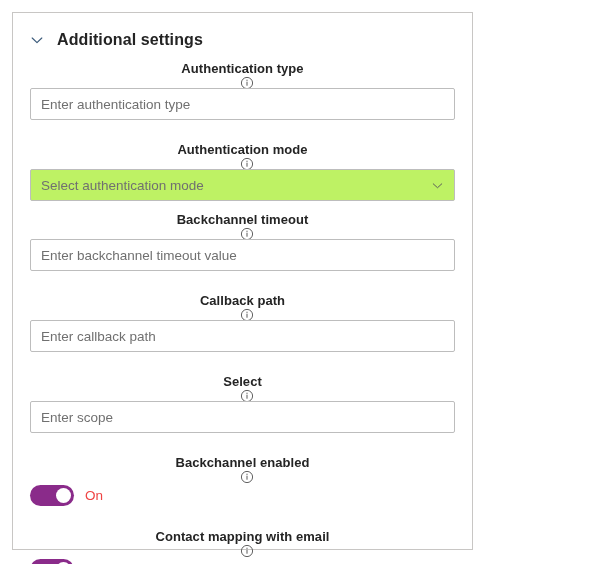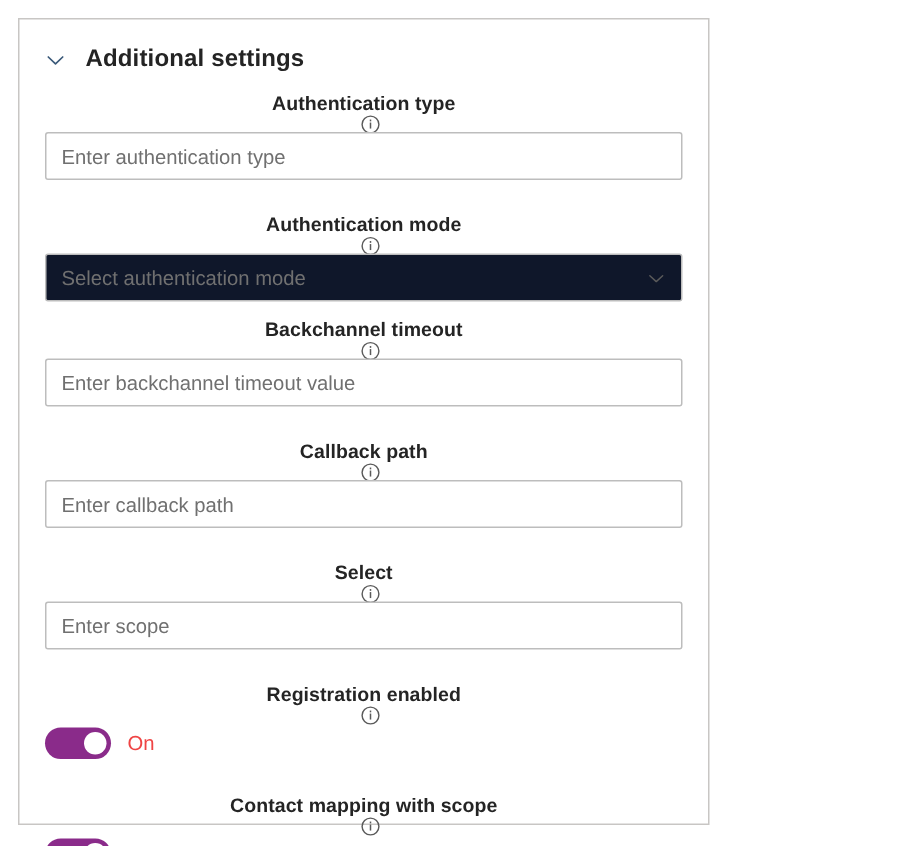--- a/index.html
+++ b/index.html
@@ -107,21 +107,21 @@
     position: relative;
     width: 100%;
     height: 32px;
   }
   .select-box {
     box-sizing: border-box;
     width: 100%;
     height: 32px;
     border: 1px solid #bdbdbd;
     border-radius: 2px;
-    background: #0f172a;
+    background: #bef264;
     display: flex;
     align-items: center;
     padding: 0 10px;
     cursor: pointer;
   }
   .select-value {
     font-size: 13.5px;
     color: #707070;
     flex: 1 1 auto;
     white-space: nowrap;
@@ -262,40 +262,40 @@
             <rect x="6.5" y="5.7" width="1" height="4" fill="#5a5a5a"></rect>
             <rect x="6.5" y="3.7" width="1" height="1.2" fill="#5a5a5a"></rect>
           </svg>
         </span>
       </div>
       <input class="text-input" type="text" placeholder="Enter scope" style="">
     </div>
 
     <div class="toggle-field">
       <div class="field-label-row">
-        <span class="field-label">Registration enabled</span>
+        <span class="field-label">Backchannel enabled</span>
         <span class="info-icon">
           <svg width="14" height="14" viewBox="0 0 14 14" aria-hidden="true">
             <circle cx="7" cy="7" r="5.6" fill="none" stroke="#5a5a5a" stroke-width="0.95"></circle>
             <rect x="6.5" y="5.7" width="1" height="4" fill="#5a5a5a"></rect>
             <rect x="6.5" y="3.7" width="1" height="1.2" fill="#5a5a5a"></rect>
           </svg>
         </span>
       </div>
       <div class="toggle-row">
         <span class="switch">
           <span class="knob"></span>
         </span>
         <span class="switch-label">On</span>
       </div>
     </div>
 
     <div class="toggle-field">
       <div class="field-label-row">
-        <span class="field-label">Contact mapping with scope</span>
+        <span class="field-label">Contact mapping with email</span>
         <span class="info-icon">
           <svg width="14" height="14" viewBox="0 0 14 14" aria-hidden="true">
             <circle cx="7" cy="7" r="5.6" fill="none" stroke="#5a5a5a" stroke-width="0.95"></circle>
             <rect x="6.5" y="5.7" width="1" height="4" fill="#5a5a5a"></rect>
             <rect x="6.5" y="3.7" width="1" height="1.2" fill="#5a5a5a"></rect>
           </svg>
         </span>
       </div>
       <div class="toggle-row">
         <span class="switch">

